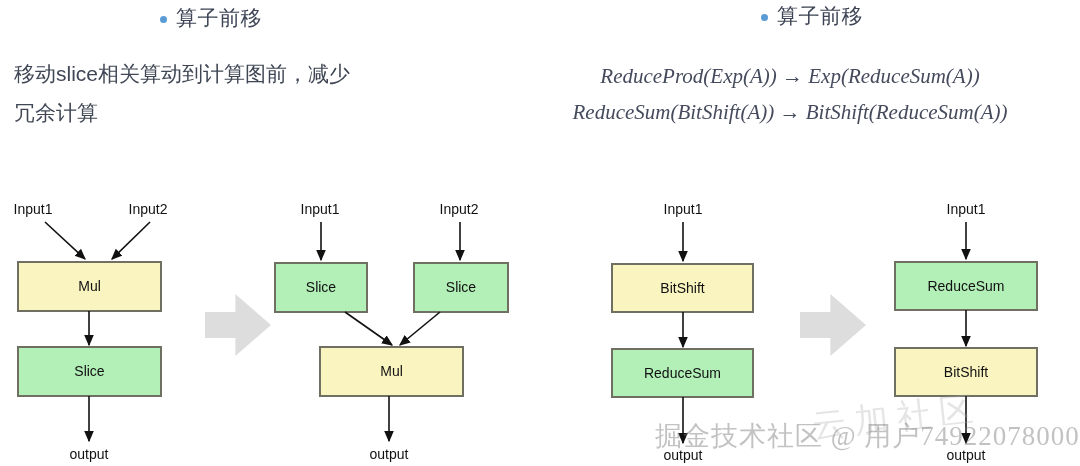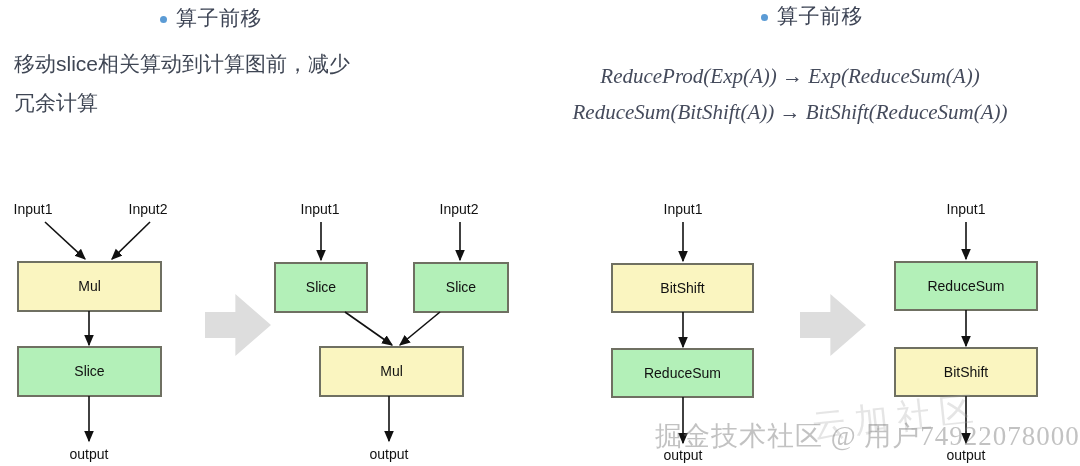--- a/index.html
+++ b/index.html
@@ -41,21 +41,21 @@
     background: #5b9bd5;
     flex: 0 0 auto;
     position: relative;
     top: 1px;
   }
 
   
   .body-text {
     position: absolute;
     left: 14px;
-    top: 44px;
+    top: 54px;
     width: 470px;
     font-size: 21px;
     line-height: 39px;
     color: #3f4654;
     white-space: pre-line;
   }
 
   
   .formulas {
     position: absolute;

